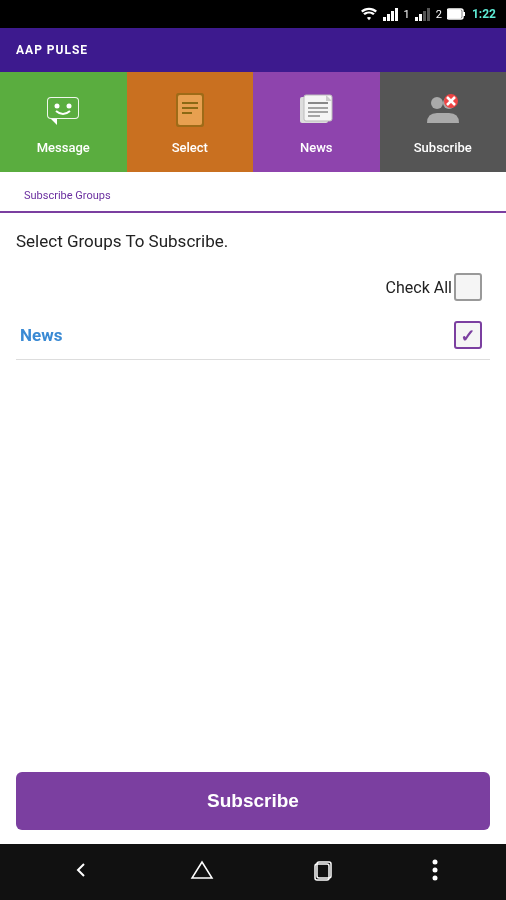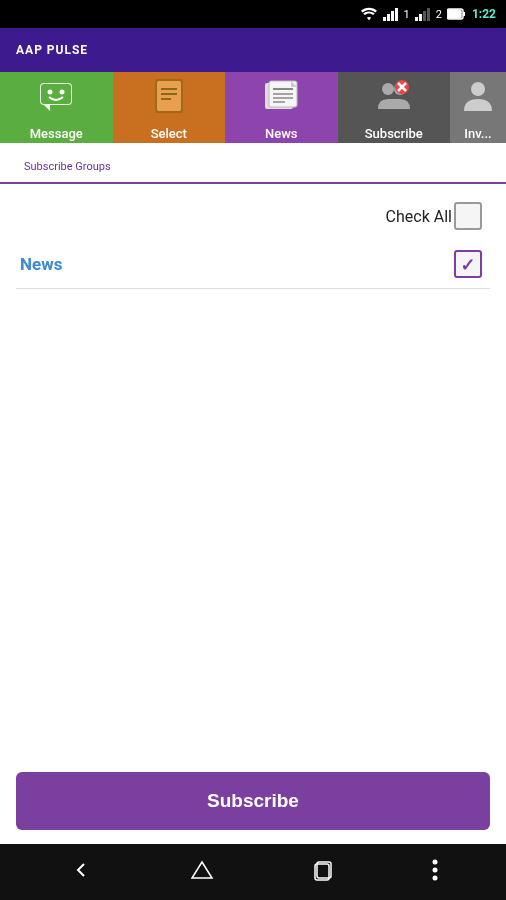--- a/index.html
+++ b/index.html
@@ -44,21 +44,21 @@
     .app-title {
       color: #fff;
       font-size: 12px;
       font-weight: bold;
       letter-spacing: 1px;
     }
 
     
     .nav-tabs {
       display: flex;
-      height: 71px;
+      height: 100px;
       overflow: hidden;
     }
     .nav-tab {
       flex: 1;
       display: flex;
       flex-direction: column;
       align-items: center;
       justify-content: center;
       gap: 6px;
       cursor: pointer;
@@ -294,36 +294,28 @@
         <circle cx="26" cy="14" r="6" fill="#aaa"></circle>
         <path d="M4 34 Q4 24 14 24 Q20 24 20 24 Q20 24 26 24 Q36 24 36 34" fill="#aaa"></path>
 
         <circle cx="28" cy="12" r="7" fill="#e44"></circle>
         <line x1="24" y1="8" x2="32" y2="16" stroke="#fff" stroke-width="2.5"></line>
         <line x1="32" y1="8" x2="24" y2="16" stroke="#fff" stroke-width="2.5"></line>
       </svg>
     </span>
     <span class="nav-tab-label">Subscribe</span>
   </div>
-  <div class="nav-tab" style="background:#777; max-width:56px;">
-    <span class="nav-tab-icon">
-      <svg width="40" height="40" viewBox="0 0 40 40">
-        <circle cx="20" cy="14" r="7" fill="#ccc"></circle>
-        <path d="M6 36 Q6 24 20 24 Q34 24 34 36" fill="#ccc"></path>
-      </svg>
-    </span>
-    <span class="nav-tab-label">Inv...</span>
-  </div>
 </div>
 
 <div class="section-header">
   <span class="section-header-text">Subscribe Groups</span>
 </div>
 
 <div class="body-content">
+  <div class="instructions">Select Groups To Subscribe.</div>
 
   <div class="check-all-row">
     <span class="check-all-label">Check All</span>
     <div class="checkbox"></div>
   </div>
 
   <div class="group-row">
     <span class="group-label">News</span>
     <div class="checkbox checked"></div>
   </div>

